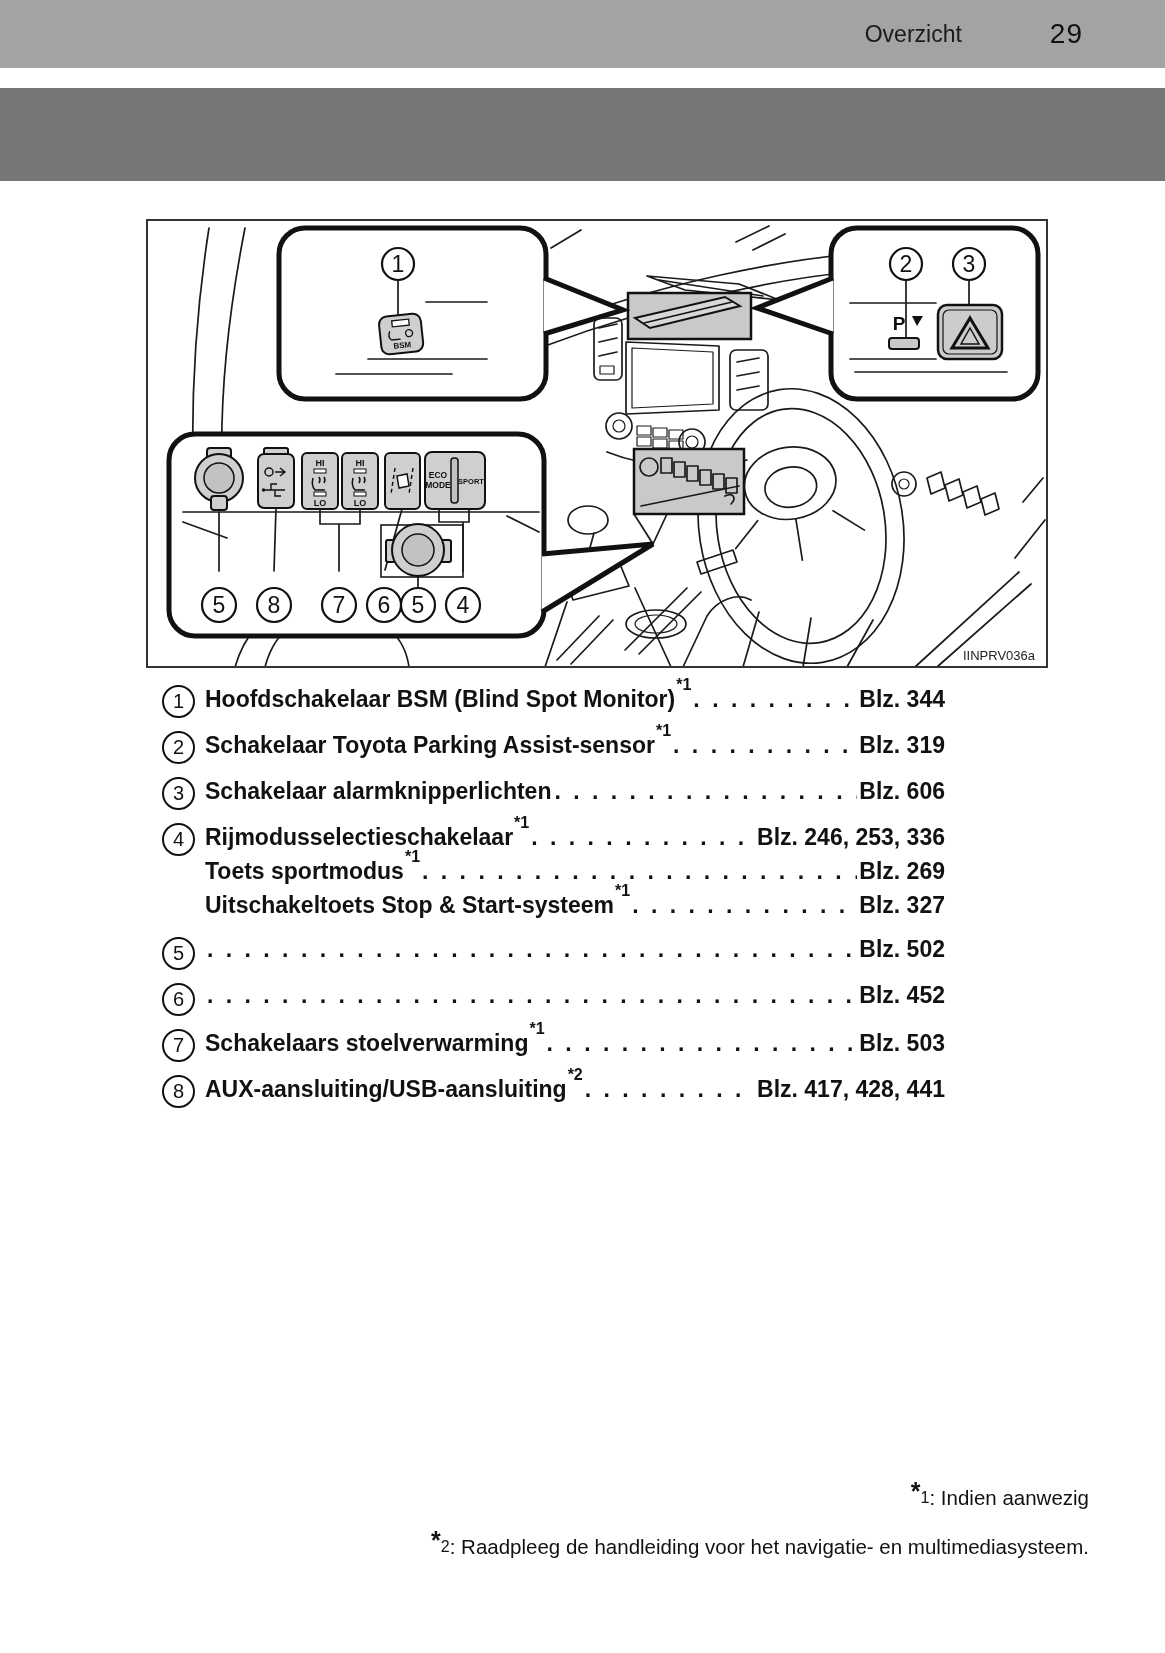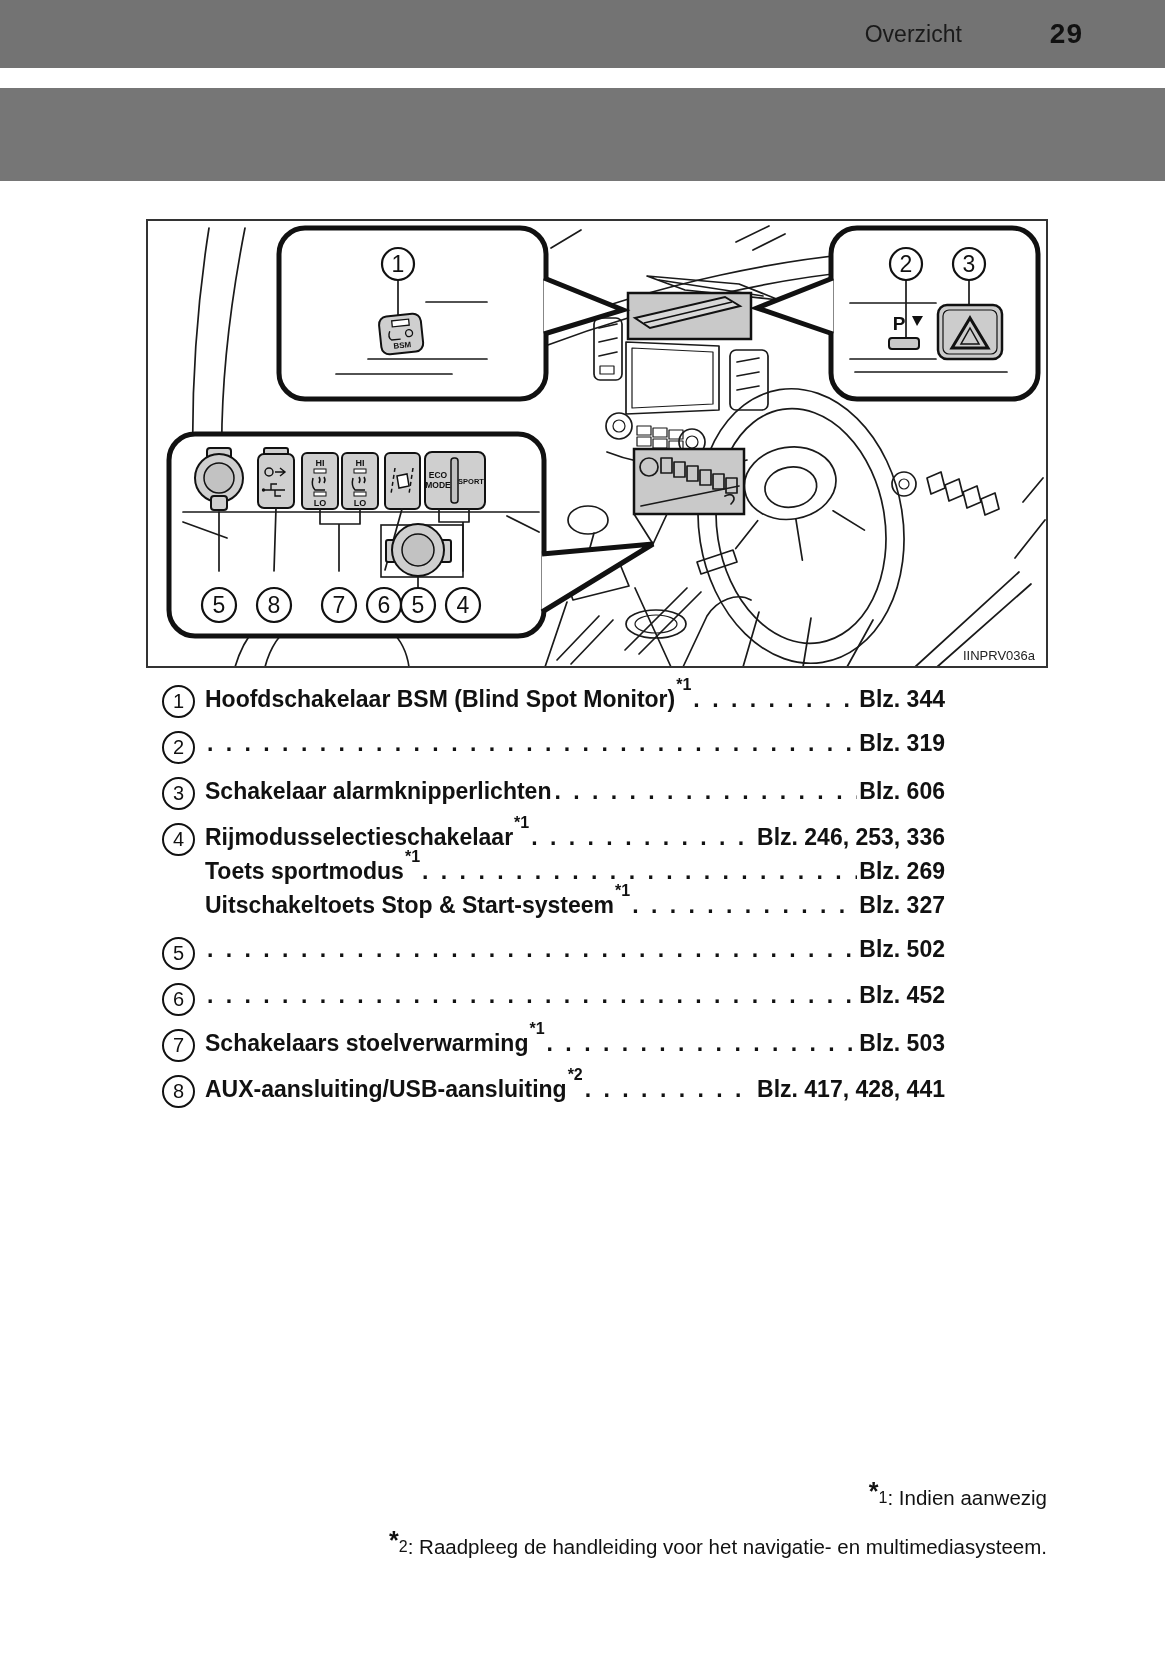--- a/index.html
+++ b/index.html
@@ -1,22 +1,22 @@
 <!DOCTYPE html>
 <html><head>
 <meta charset="utf-8">
 <style>
   html,body{margin:0;padding:0;background:#fff;}
   body{width:1165px;height:1653px;font-family:"Liberation Sans",sans-serif;color:#111;position:relative;overflow:hidden;}
   .page{width:1165px;height:1653px;position:relative;}
 
   
-  .header{height:68px;background:#737373;display:flex;align-items:center;justify-content:flex-end;padding-right:82px;box-sizing:border-box;gap:88px;}
+  .header{height:68px;background:#a3a3a3;display:flex;align-items:center;justify-content:flex-end;padding-right:82px;box-sizing:border-box;gap:88px;}
   .header-title{font-size:23px;color:#1a1a1a;}
-  .header-page{font-size:28px;font-weight:700;letter-spacing:1px;color:#111;}
+  .header-page{font-size:28px;font-weight:400;letter-spacing:1px;color:#111;}
   .banner{height:93px;background:#767676;margin-top:20px;}
 
   
   .figure-wrap{width:902px;height:449px;margin:38px 0 0 146px;position:relative;}
   .figure-wrap svg{display:block;}
   .art{stroke:#1a1a1a;stroke-width:1.7;fill:none;stroke-linecap:round;stroke-linejoin:round;}
   .art-thin{stroke:#1a1a1a;stroke-width:1.2;fill:none;}
   .bubble{fill:#fff;stroke:#111;stroke-width:5;}
   .graybox{fill:#c9c9c9;stroke:#111;stroke-width:2.5;}
   .switch{fill:#cfcfcf;stroke:#111;stroke-width:2;}
@@ -29,21 +29,21 @@
   .list{margin:16px 220px 0 162px;}
   .item{display:flex;margin-bottom:12px;}
   .badge{width:29px;height:29px;border:2px solid #111;border-radius:50%;font-size:20px;display:flex;align-items:center;justify-content:center;margin:1px 10px 0 0;flex:none;}
   .lines{flex:1;min-width:0;}
   .line{display:flex;align-items:baseline;height:34px;font-size:23px;font-weight:bold;white-space:nowrap;justify-content:space-between;}
   .line sup{font-size:16px;position:relative;top:-8px;font-weight:bold;margin-left:1px;}
   .leader{flex:1;min-width:0;overflow:hidden;white-space:nowrap;letter-spacing:3px;margin:0 2px;}
   .ref{white-space:nowrap;}
 
   
-  .footnotes{margin-top:362px;padding-right:118px;}
+  .footnotes{margin-top:362px;padding-right:76px;}
   .footnote{text-align:right;font-size:20.5px;line-height:43px;color:#111;}
   .fn-star{font-size:25px;font-weight:bold;vertical-align:5px;}
   .fn-num{font-size:16px;vertical-align:2px;}
 </style>
 </head>
 <body>
 
 <div class="page">
 
   <div class="header">
@@ -289,20 +289,21 @@
         <span class="leader"> . . . . . . . . . . . . . . . . . . . . . . . . . . . . . . . . . . . . . . . . . . . . . . . . . . . . . . . . . . . . . . . . . . . . . . . . . . . . . . . .</span>
         <span class="ref">Blz. 344</span>
       </div>
         </div>
     </div>
 
     <div class="item">
       <div class="badge">2</div>
       <div class="lines">
           <div class="line">
+        <span><span>Schakelaar Toyota Parking Assist-sensor</span><sup>*1</sup></span>
         <span class="leader"> . . . . . . . . . . . . . . . . . . . . . . . . . . . . . . . . . . . . . . . . . . . . . . . . . . . . . . . . . . . . . . . . . . . . . . . . . . . . . . . .</span>
         <span class="ref">Blz. 319</span>
       </div>
         </div>
     </div>
 
     <div class="item">
       <div class="badge">3</div>
       <div class="lines">
           <div class="line">

